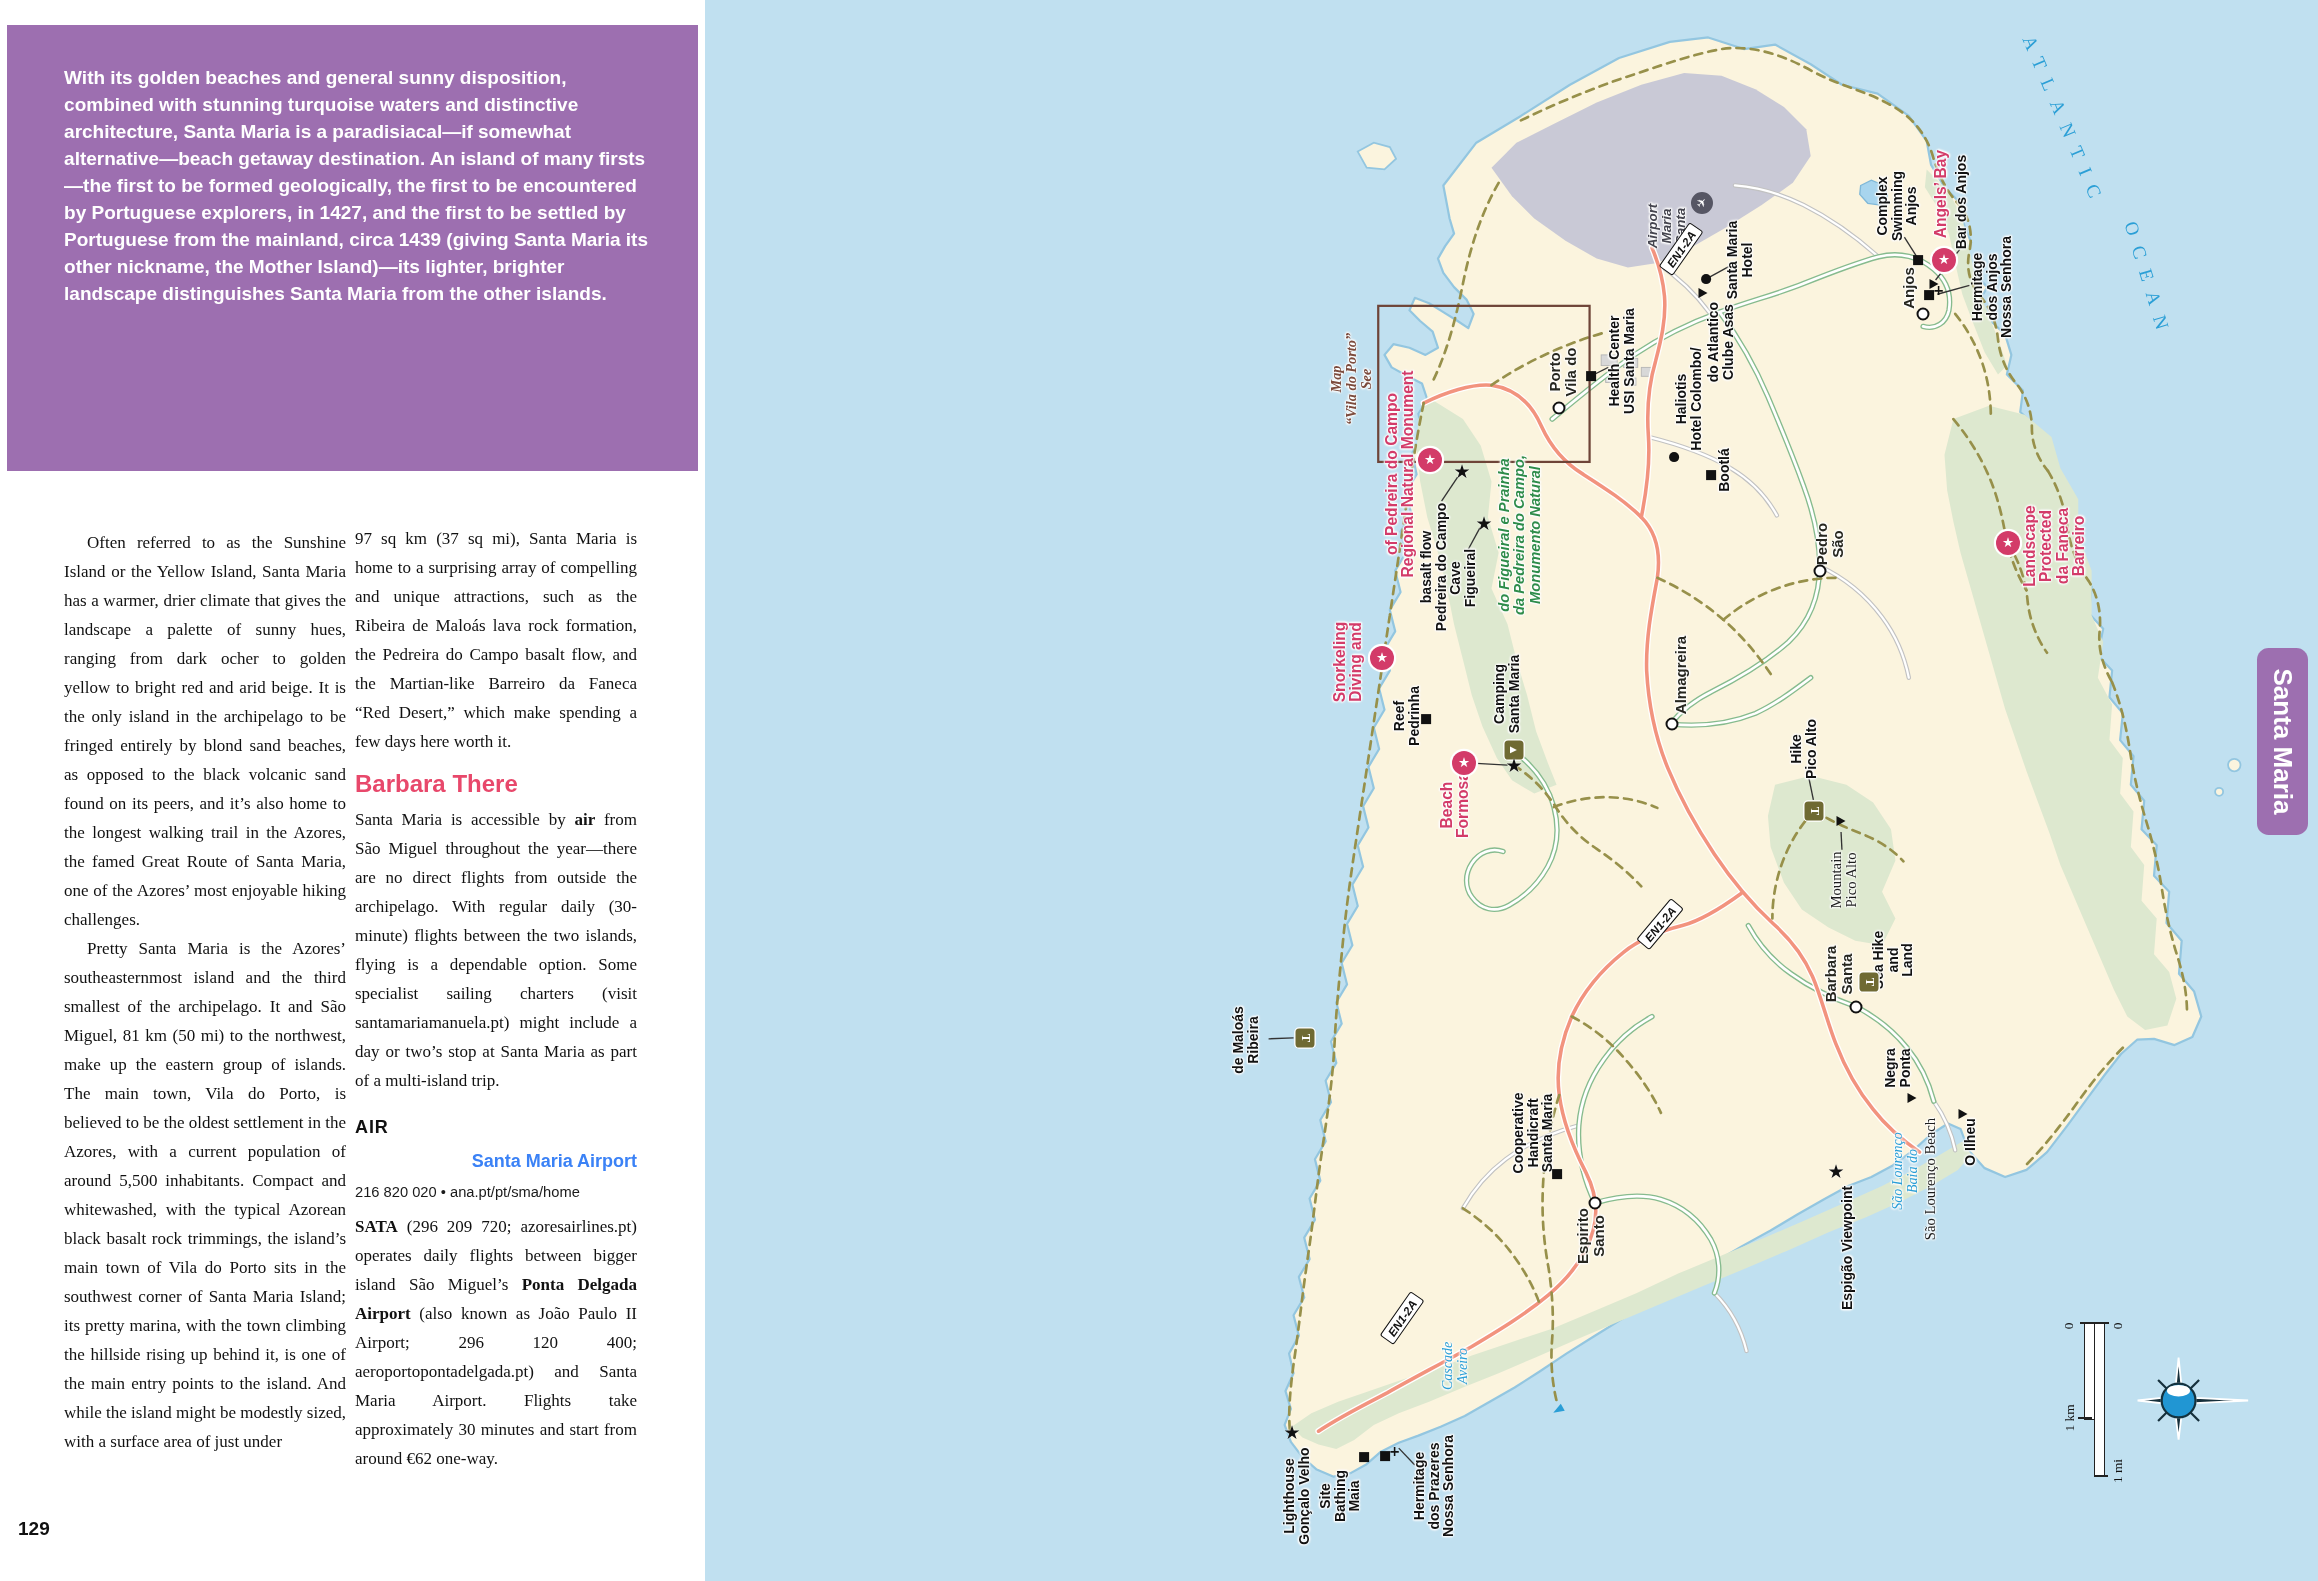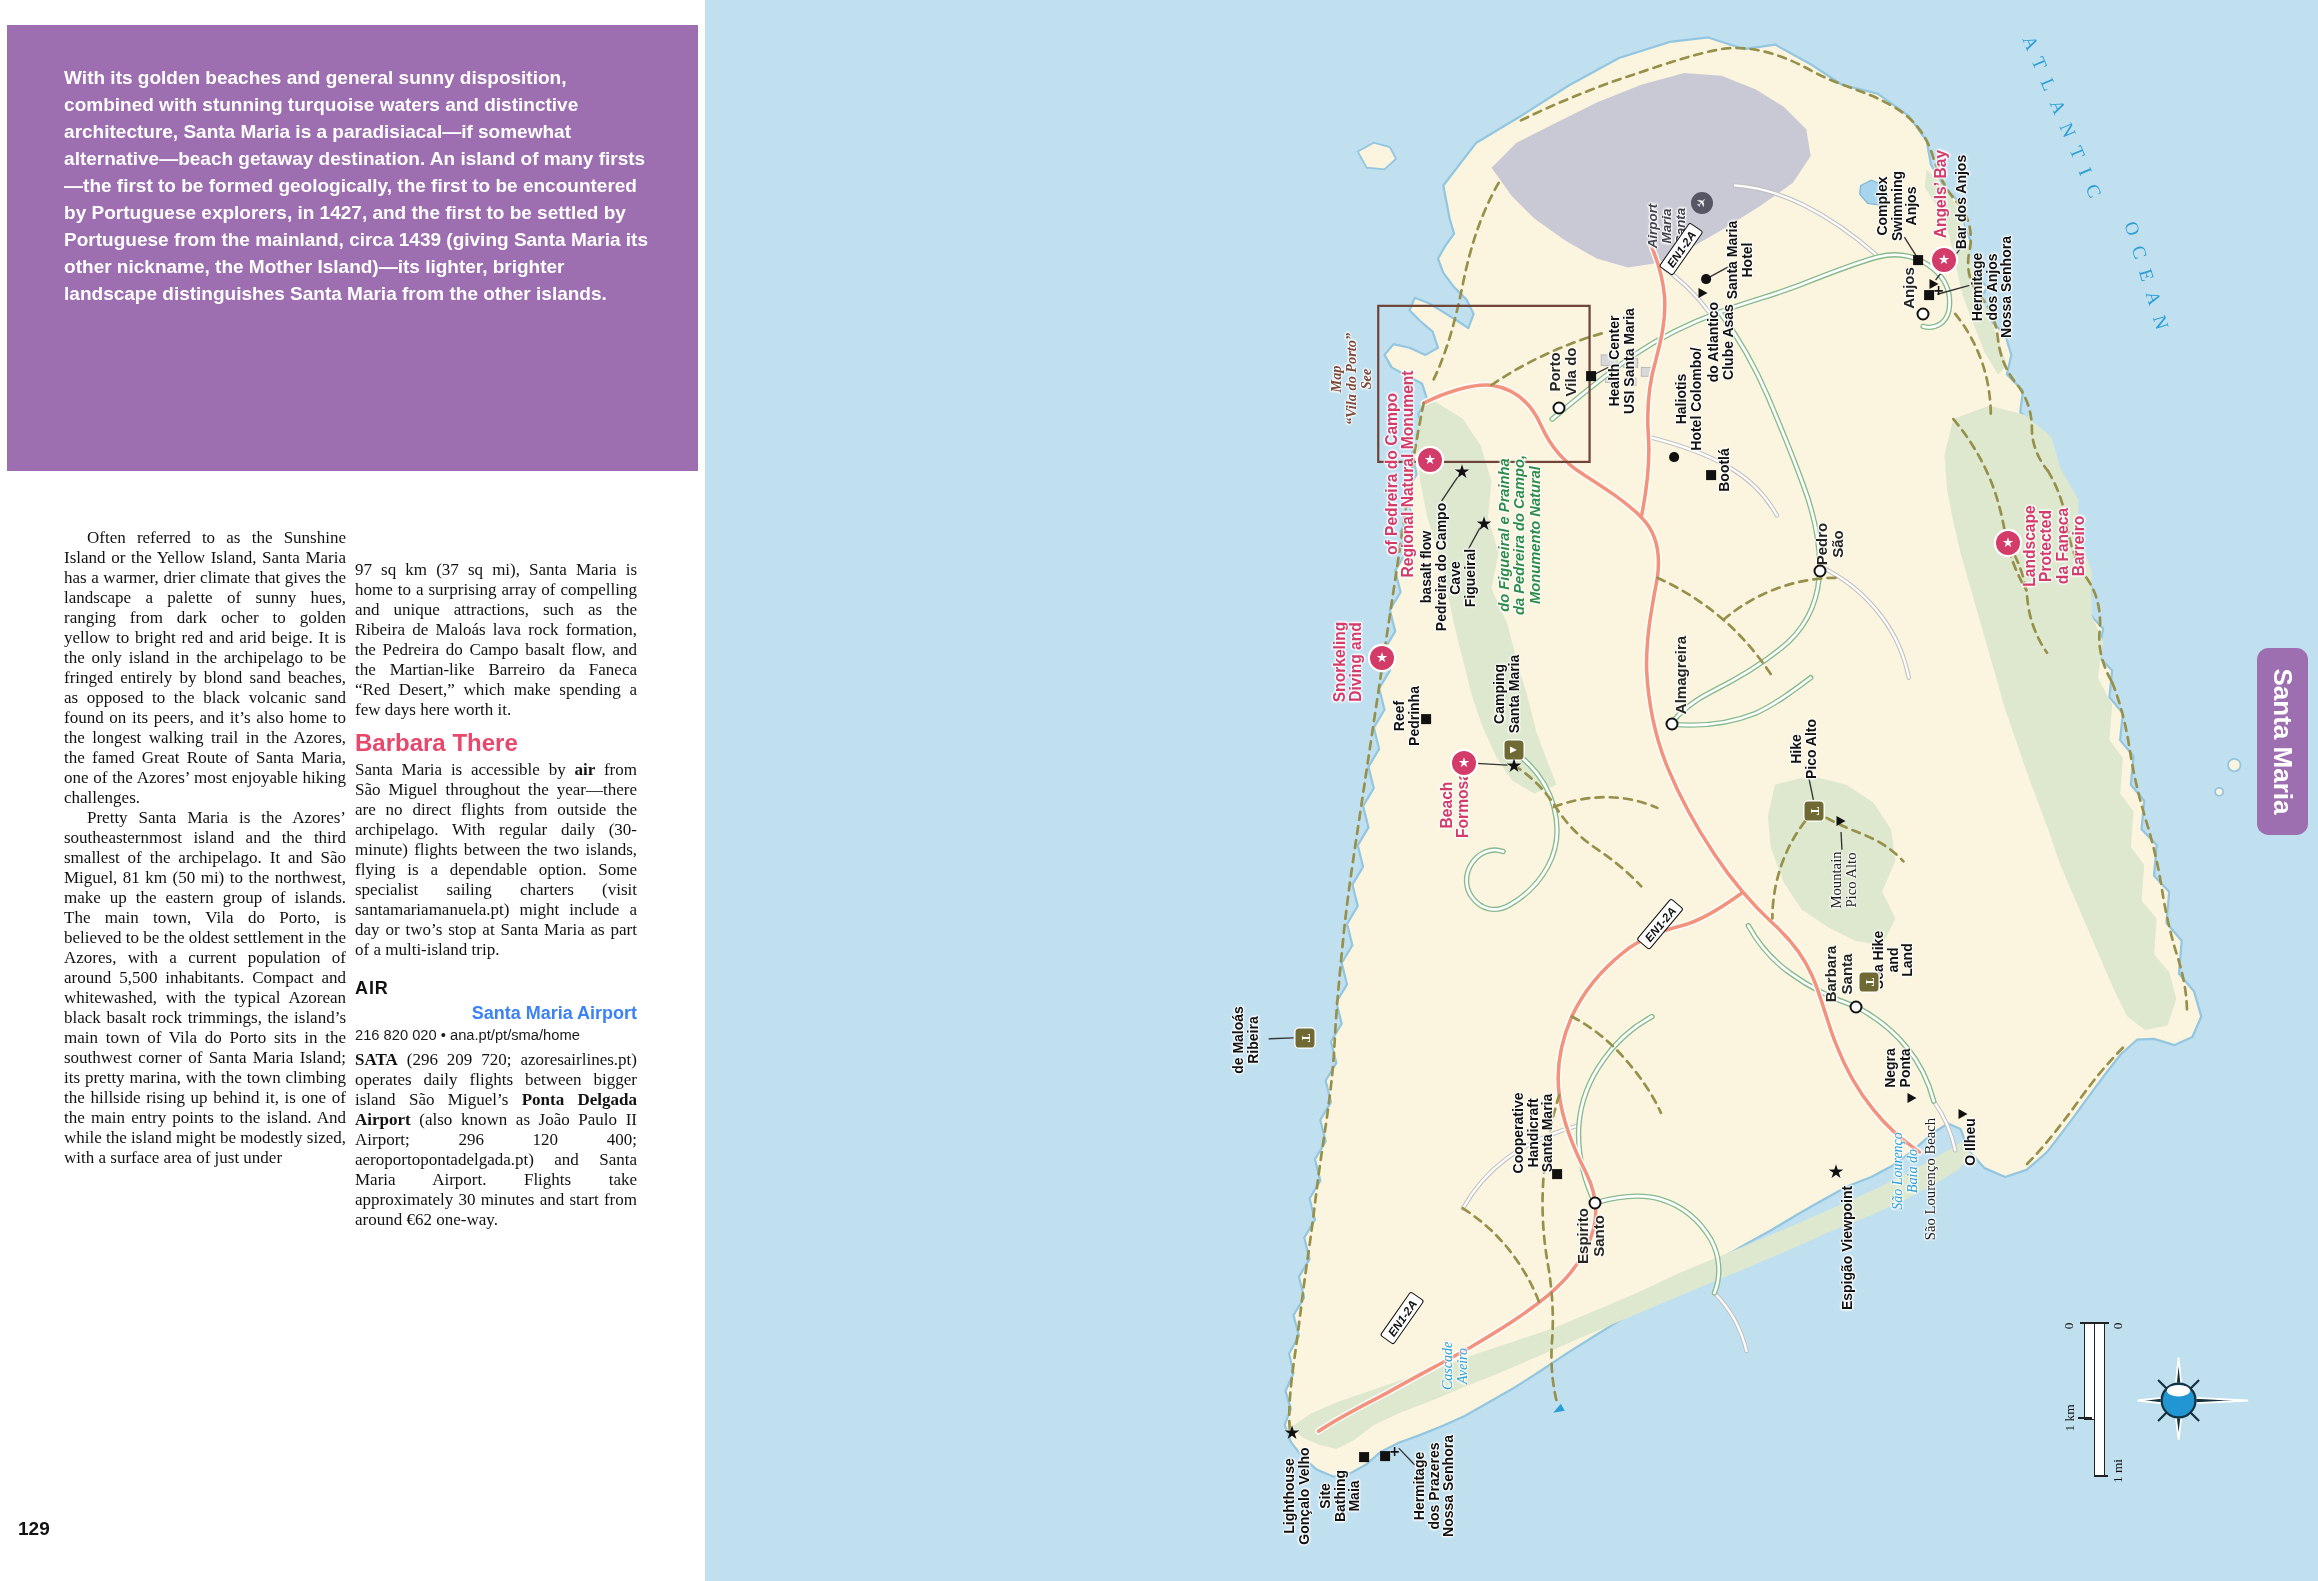--- a/index.html
+++ b/index.html
@@ -3,23 +3,23 @@
 <meta charset="utf-8">
 <style>
   html,body{margin:0;padding:0;background:#ffffff;}
   .screen{position:relative;width:2319px;height:1581px;background:#ffffff;overflow:hidden;
           font-family:"Liberation Sans",sans-serif;}
   
   .intro-block{position:absolute;left:7.1px;top:25px;width:691px;height:446px;background:#9d6fb0;}
   .intro-text{position:absolute;left:57px;top:39px;width:589px;color:#ffffff;
               font-size:19px;line-height:27px;font-weight:bold;}
   .col{position:absolute;width:282px;font-family:"Liberation Serif",serif;font-size:17px;
-       line-height:20px;color:#111;text-align:justify;}
+       line-height:29px;color:#111;text-align:justify;}
   .col1{left:64px;top:528px;}
-  .col2{left:355px;top:560px;}
+  .col2{left:355px;top:524px;}
   .col p{margin:0;}
   .col p.ind{text-indent:23px;}
   .h-getting{font-family:"Liberation Sans",sans-serif;color:#e8486b;font-size:24px;
              font-weight:bold;margin:12.5px 0 7.1px 0;text-align:left;}
   .h-air{font-family:"Liberation Sans",sans-serif;color:#111;font-size:18px;font-weight:bold;
          letter-spacing:0.9px;margin:18px 0 1.8px 0;text-align:left;}
   .h-airport{font-family:"Liberation Sans",sans-serif;color:#3b82f6;font-size:18px;
              font-weight:bold;margin:5.4px 0 1.8px 0;text-align:right;}
   .contact{font-family:"Liberation Sans",sans-serif;font-size:14.7px;color:#1a1a1a;
            margin:1.8px 0 5.4px 0;text-align:left;}

